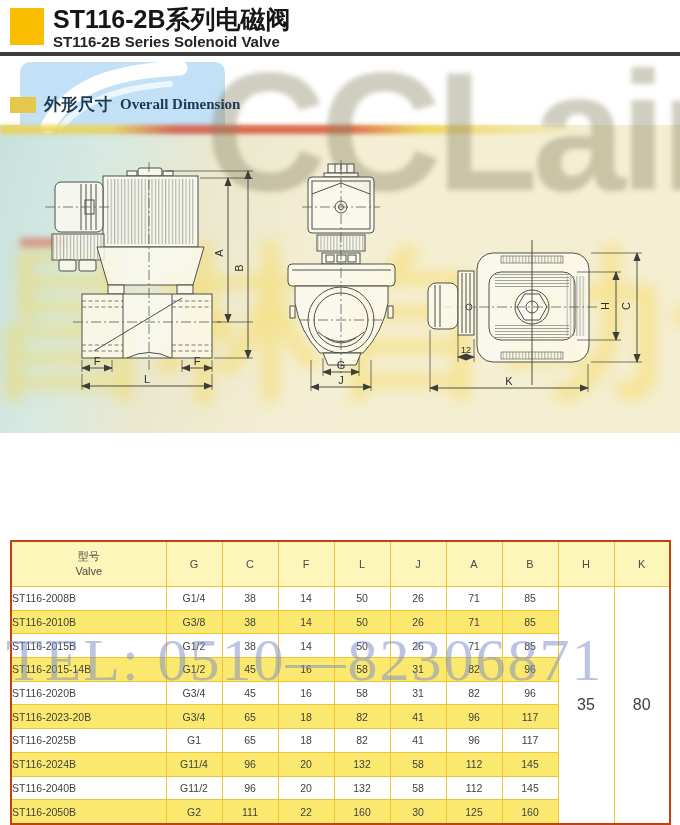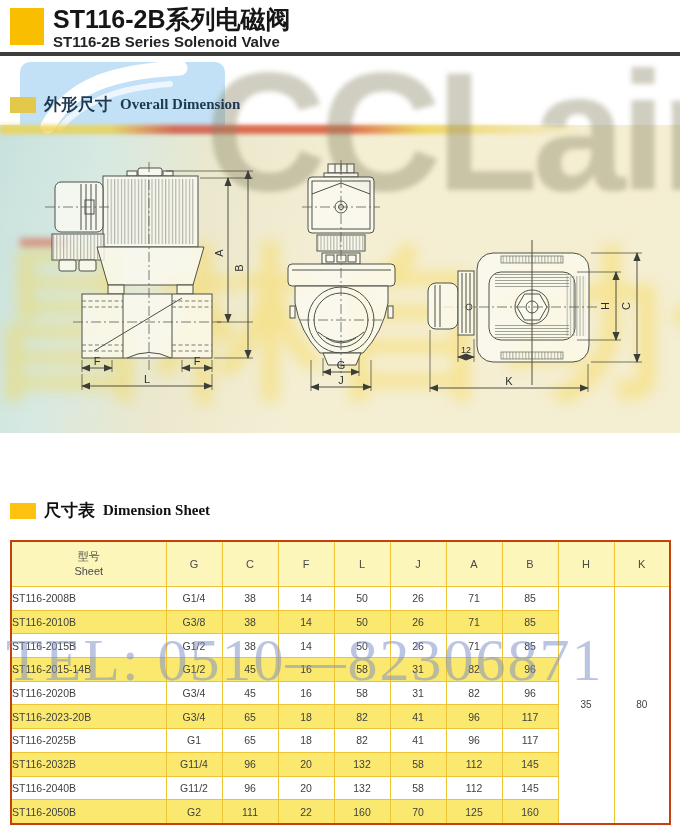--- a/index.html
+++ b/index.html
@@ -59,21 +59,21 @@
   
   .sheet{position:absolute;left:10px;top:540px;width:660px;border-collapse:collapse;
          table-layout:fixed;z-index:4;font-size:10.5px;color:#3f3f3f;}
   .sheet th,.sheet td{border:1px solid #eec437;text-align:center;padding:0;overflow:hidden;}
   .sheet{border:2px solid #c2410c;}
   .sheet thead th{height:44px;background:#fdf6bb;font-weight:normal;color:#4a4a4a;font-size:11px;}
   .sheet thead th .two{display:block;line-height:1.35;}
   .sheet tbody td{height:22.7px;background:#fff;}
   .sheet tbody tr:nth-child(even) td{background:#fae96e;}
   .sheet tbody td.model{text-align:left;}
-  .sheet tbody td.merged{background:#fff !important;font-size:10px;}
+  .sheet tbody td.merged{background:#fff !important;font-size:16px;}
 
   
   .wm-tel,.wm-fax{position:absolute;left:6px;font-family:"Liberation Serif",serif;font-size:60px;
                   color:rgba(125,142,198,.52);letter-spacing:2px;white-space:nowrap;z-index:7;
                   pointer-events:none;line-height:1;}
   .wm-tel{top:630px;}
   .wm-fax{top:735px;}
   .footer-brand{position:absolute;left:510px;top:789px;font-size:19px;font-weight:bold;color:#0e0e0e;
                 z-index:8;white-space:nowrap;}
 </style>
@@ -304,44 +304,39 @@
       <text class="small" x="41" y="113" text-anchor="middle">12</text>
     </g>
     <g>
       <line class="ext" x1="5" y1="90" x2="5" y2="152"></line>
       <line class="ext" x1="163" y1="124" x2="163" y2="152"></line>
       <line class="dim" x1="5" y1="148" x2="163" y2="148" marker-start="url(#s3a)" marker-end="url(#s3a)"></line>
       <text x="84" y="145" text-anchor="middle">K</text>
     </g>
   </svg>
 
-  <div class="sec sec2">
-    <span class="sec-marker"></span>
-    <span class="sec-zh">尺寸表</span>
-    <span class="sec-en">Dimension Sheet</span>
-  </div>
 
   <table class="sheet">
     <colgroup>
       <col style="width:155px">
         <col style="width:56px">
         <col style="width:56px">
         <col style="width:56px">
       <col style="width:56px">
         <col style="width:56px">
         <col style="width:56px">
         <col style="width:56px">
       <col style="width:56px">
         <col style="width:56px">
     </colgroup>
     <thead>
       <tr>
         <th>
           <span class="two">型号</span>
-          <span class="two">Sheet</span>
+          <span class="two">Valve</span>
         </th>
         <th>G</th>
         <th>C</th>
         <th>F</th>
         <th>L</th>
         <th>J</th>
         <th>A</th>
         <th>B</th>
         <th>H</th>
         <th>K</th>
@@ -414,21 +409,21 @@
         <td class="model">ST116-2025B</td>
         <td>G1</td>
         <td>65</td>
         <td>18</td>
         <td>82</td>
         <td>41</td>
         <td>96</td>
         <td>117</td>
       </tr>
       <tr>
-        <td class="model">ST116-2032B</td>
+        <td class="model">ST116-2024B</td>
         <td>G11/4</td>
         <td>96</td>
         <td>20</td>
         <td>132</td>
         <td>58</td>
         <td>112</td>
         <td>145</td>
       </tr>
       <tr>
         <td class="model">ST116-2040B</td>
@@ -439,21 +434,21 @@
         <td>58</td>
         <td>112</td>
         <td>145</td>
       </tr>
       <tr>
         <td class="model">ST116-2050B</td>
         <td>G2</td>
         <td>111</td>
         <td>22</td>
         <td>160</td>
-        <td>70</td>
+        <td>30</td>
         <td>125</td>
         <td>160</td>
       </tr>
     </tbody>
   </table>
 
   <div class="wm-tel">TEL: 0510—82306871</div>
 
 </div>
 

